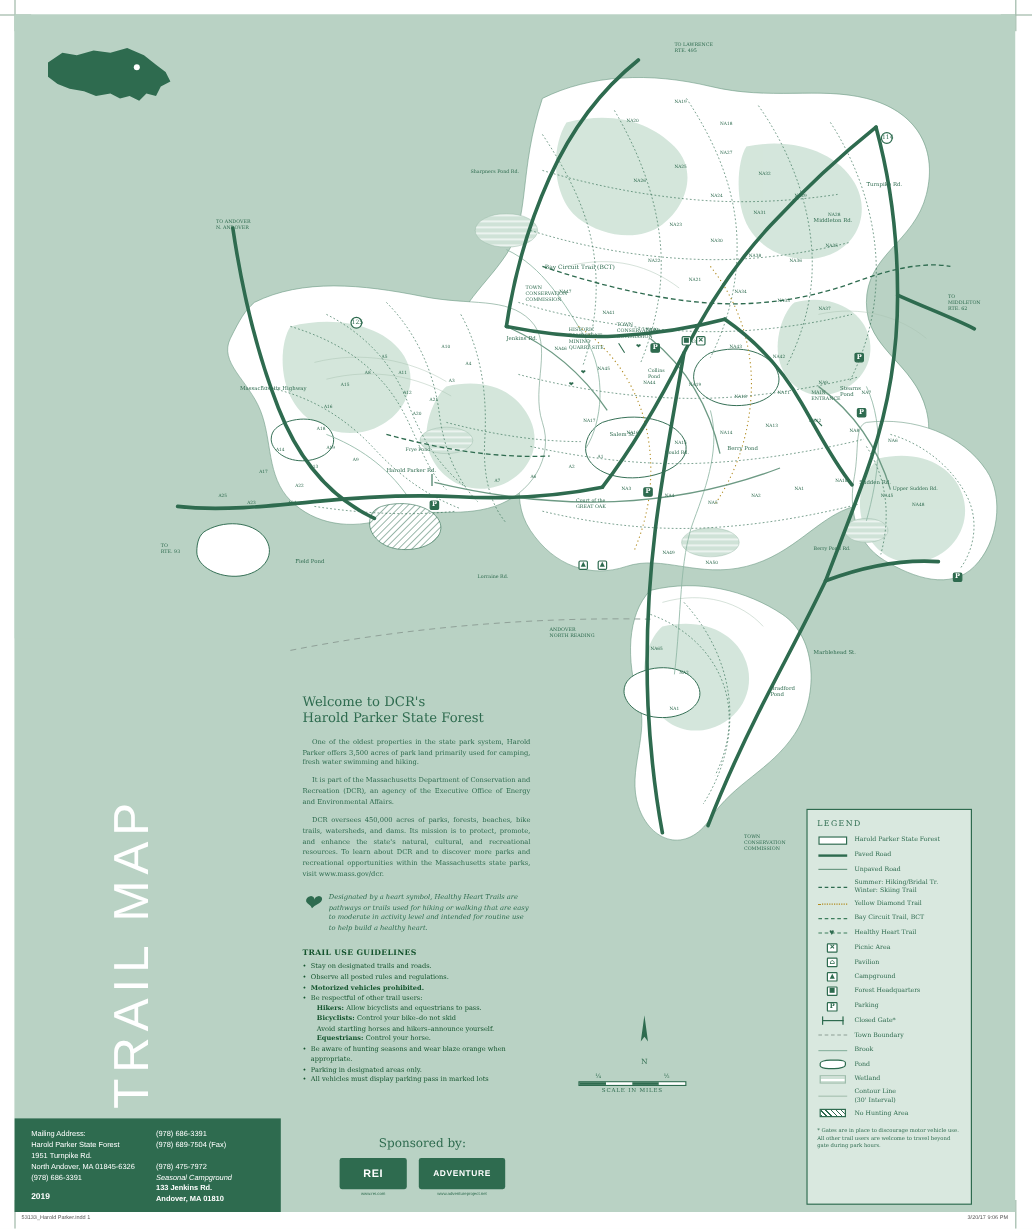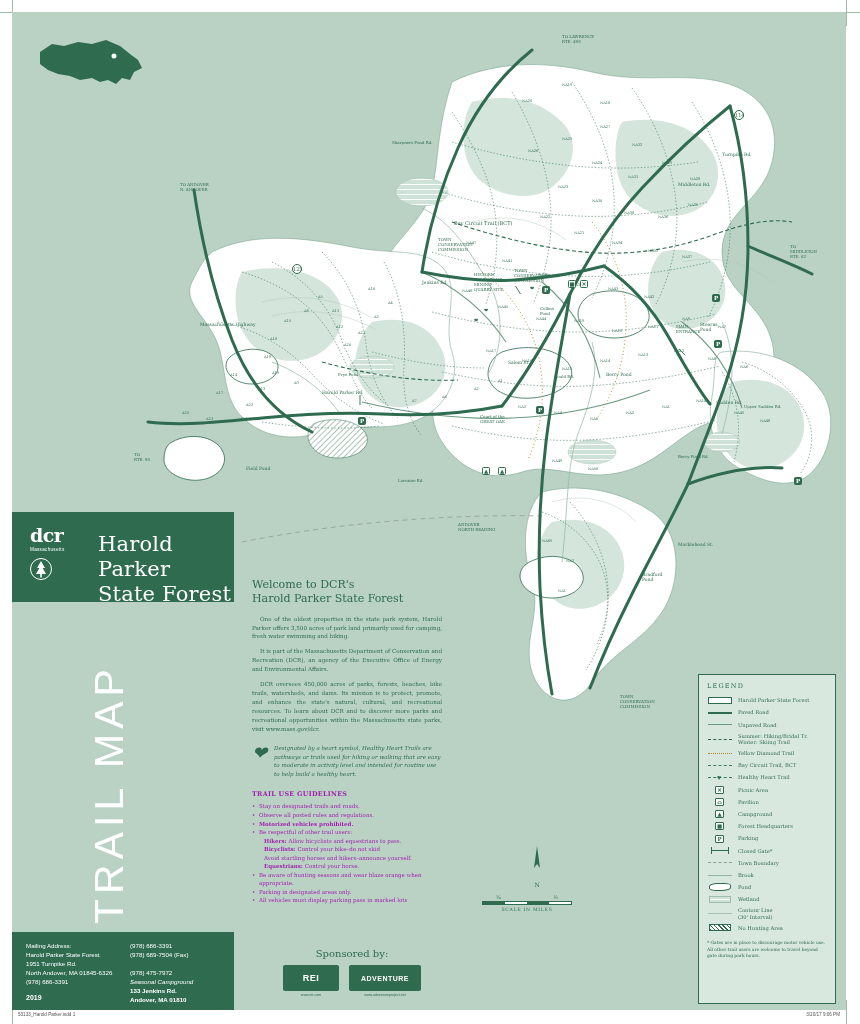--- a/index.html
+++ b/index.html
@@ -176,21 +176,21 @@
   #heart-glyph {
     position: absolute;
     left: 0; top: 0;
     font-size: 18px;
     line-height: 1;
     color: #2e6b4f;
   }
 
   #guidelines {
     margin-top: 12px;
-    color: #a21caf;
+    color: #14532d;
   }
   #guidelines h3 {
     font-family: "DejaVu Serif", serif;
     font-size: 6.4px;
     font-weight: bold;
     letter-spacing: 0.3px;
     margin: 0 0 4px 0;
   }
   #guidelines ul {
     list-style: none;
@@ -245,21 +245,21 @@
   .sponsor-cap {
     font-size: 3.6px;
     color: #2e6b4f;
     margin-top: 2px;
     text-align: center;
   }
 
   
   #legend {
     position: absolute;
-    left: 686px; top: 662px;
+    left: 660px; top: 662px;
     width: 138px; height: 330px;
     background: #d9e8df;
     border: 1px solid #2e6b4f;
     padding: 7px 8px;
     color: #2e6b4f;
   }
   #legend h5 {
     font-family: "DejaVu Serif", serif;
     font-size: 6.5px;
     letter-spacing: 1.2px;
@@ -709,35 +709,20 @@
           <div class="marker filled" style="left: 672px; top: 455px;">P</div>
           <div class="marker" style="left: 360px; top: 445px;">▲</div>
           <div class="marker" style="left: 376px; top: 445px;">▲</div>
           <div class="marker" style="left: 446px; top: 258px;">■</div>
           <div class="marker" style="left: 458px; top: 258px;">✕</div>
           <div class="rt-shield" style="left: 170px; top: 242px;">125</div>
           <div class="rt-shield" style="left: 612px; top: 88px;">114</div>
         </div>
     </div>
 
-    <div id="dcr-panel">
-      <div id="dcr-logo">
-        <div class="dcr-word">dcr</div>
-        <div class="dcr-sub">Massachusetts</div>
-        <svg id="dcr-tree" viewBox="0 0 22 22">
-          <circle cx="11" cy="11" r="10.5" fill="none" stroke="#ffffff" stroke-width="1"></circle>
-          <path d="M11,3 L15,10 L12.6,10 L16,16 L6,16 L9.4,10 L7,10 Z" fill="#ffffff"></path>
-          <rect x="10.2" y="15.5" width="1.6" height="4" fill="#ffffff"></rect>
-        </svg>
-      </div>
-      <div id="park-title">
-        <div>Harold Parker</div>
-        <div>State Forest</div>
-      </div>
-    </div>
 
     <div id="trailmap-band">
       <div id="trailmap-text">TRAIL MAP</div>
     </div>
 
     <div id="address-box">
       <div>Mailing Address:</div>
       <div>Harold Parker State Forest</div>
       <div>1951 Turnpike Rd.</div>
       <div>North Andover, MA 01845-6326</div>

